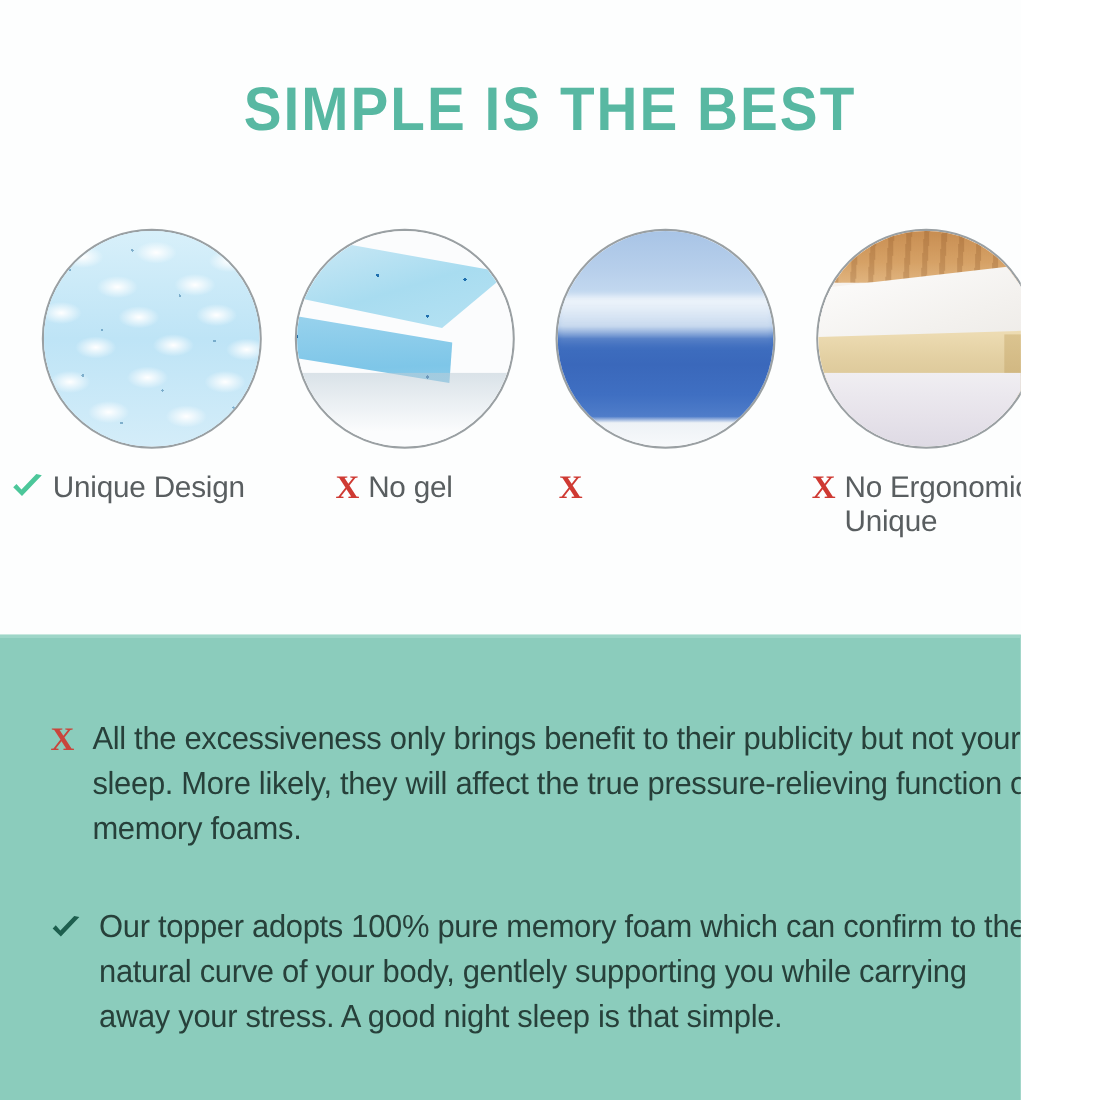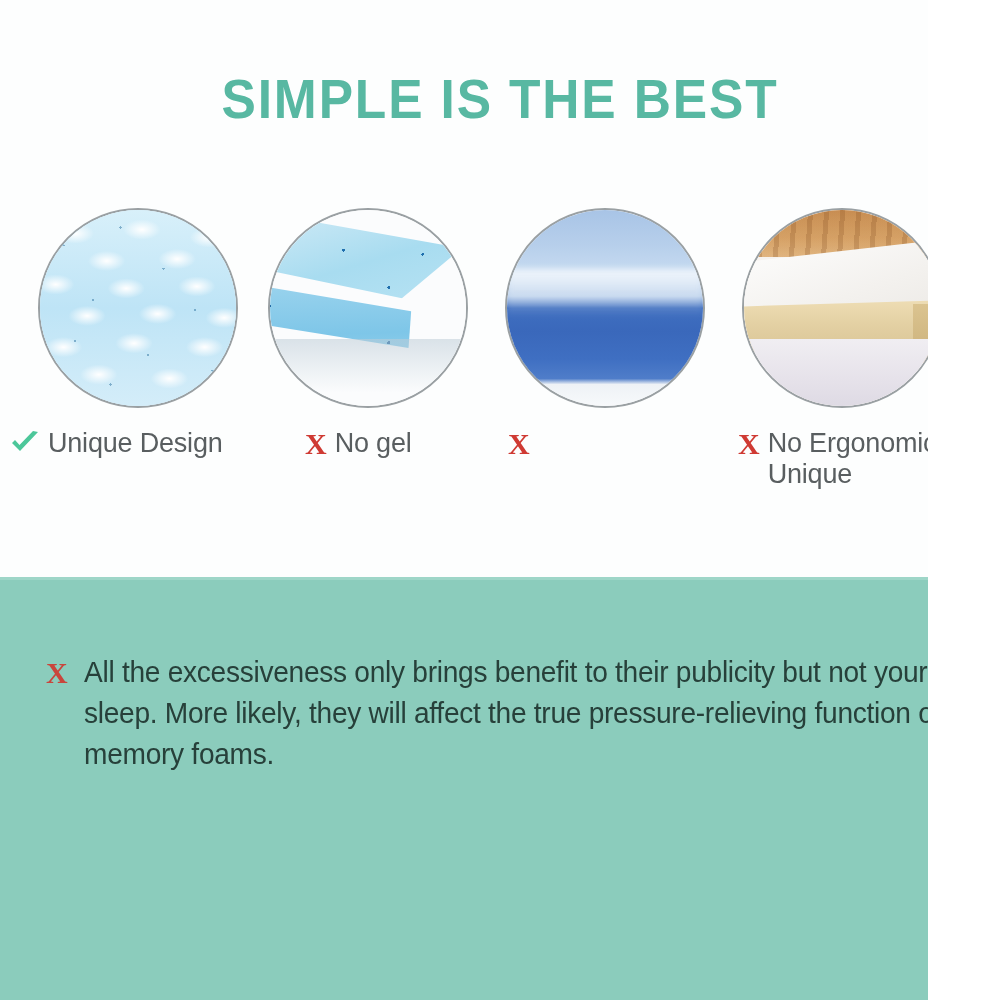--- a/index.html
+++ b/index.html
@@ -372,16 +372,24 @@
 
   </div>
 
   <div class="teal-panel">
 
     <div class="bullet b0">
       <span class="mark mark-x">X</span>
       <span class="bullet-text">All the excessiveness only brings benefit to their publicity but not your sleep. More likely, they will affect the true pressure-relieving function of memory foams.</span>
     </div>
 
+    <div class="bullet b1">
+      <span class="mark mark-check">
+        <svg width="28" height="26" viewBox="0 0 30 26">
+          <path d="M2 13 L10 21 L28 2 L23 1 L9.5 15 L5 10 Z" fill="#1d5e4e"></path>
+        </svg>
+      </span>
+      <span class="bullet-text">Our topper adopts 100% pure memory foam which can confirm to the natural curve of your body, gentlely supporting you while carrying away your stress. A good night sleep is that simple.</span>
+    </div>
 
   </div>
 
 </div>
 
 </body></html>

